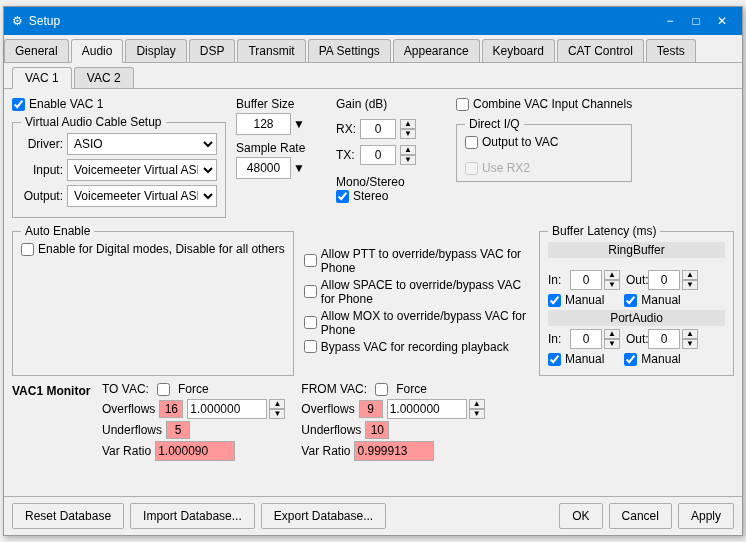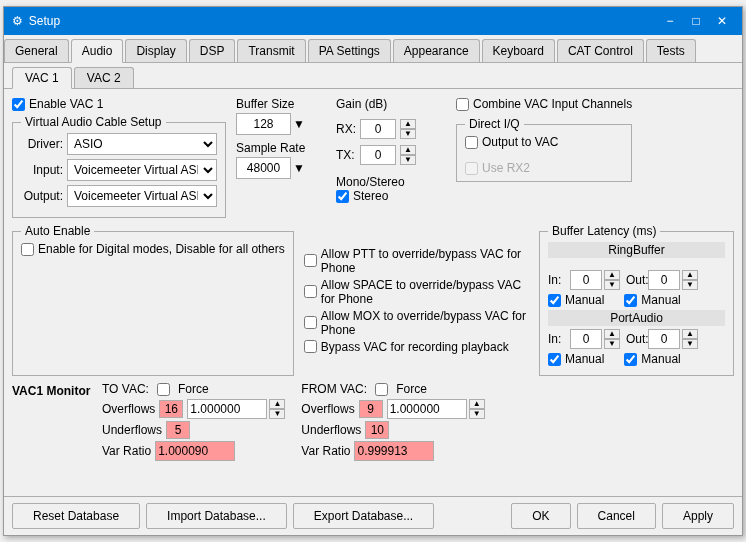--- a/index.html
+++ b/index.html
@@ -271,21 +271,21 @@
       align-items: center;
       position: absolute;
       bottom: 0;
       left: 0;
       right: 0;
     }
     .bottom-left { display: flex; gap: 6px; }
     .bottom-right { display: flex; gap: 6px; }
     button.action-btn {
       height: 26px;
-      padding: 0 20px;
+      padding: 0 12px;
       border: 1px solid #adadad;
       background: #f0f0f0;
       cursor: pointer;
       font-size: 12px;
       border-radius: 2px;
     }
 
     fieldset {
       border: 1px solid #adadad;
       padding: 4px 8px 6px;

